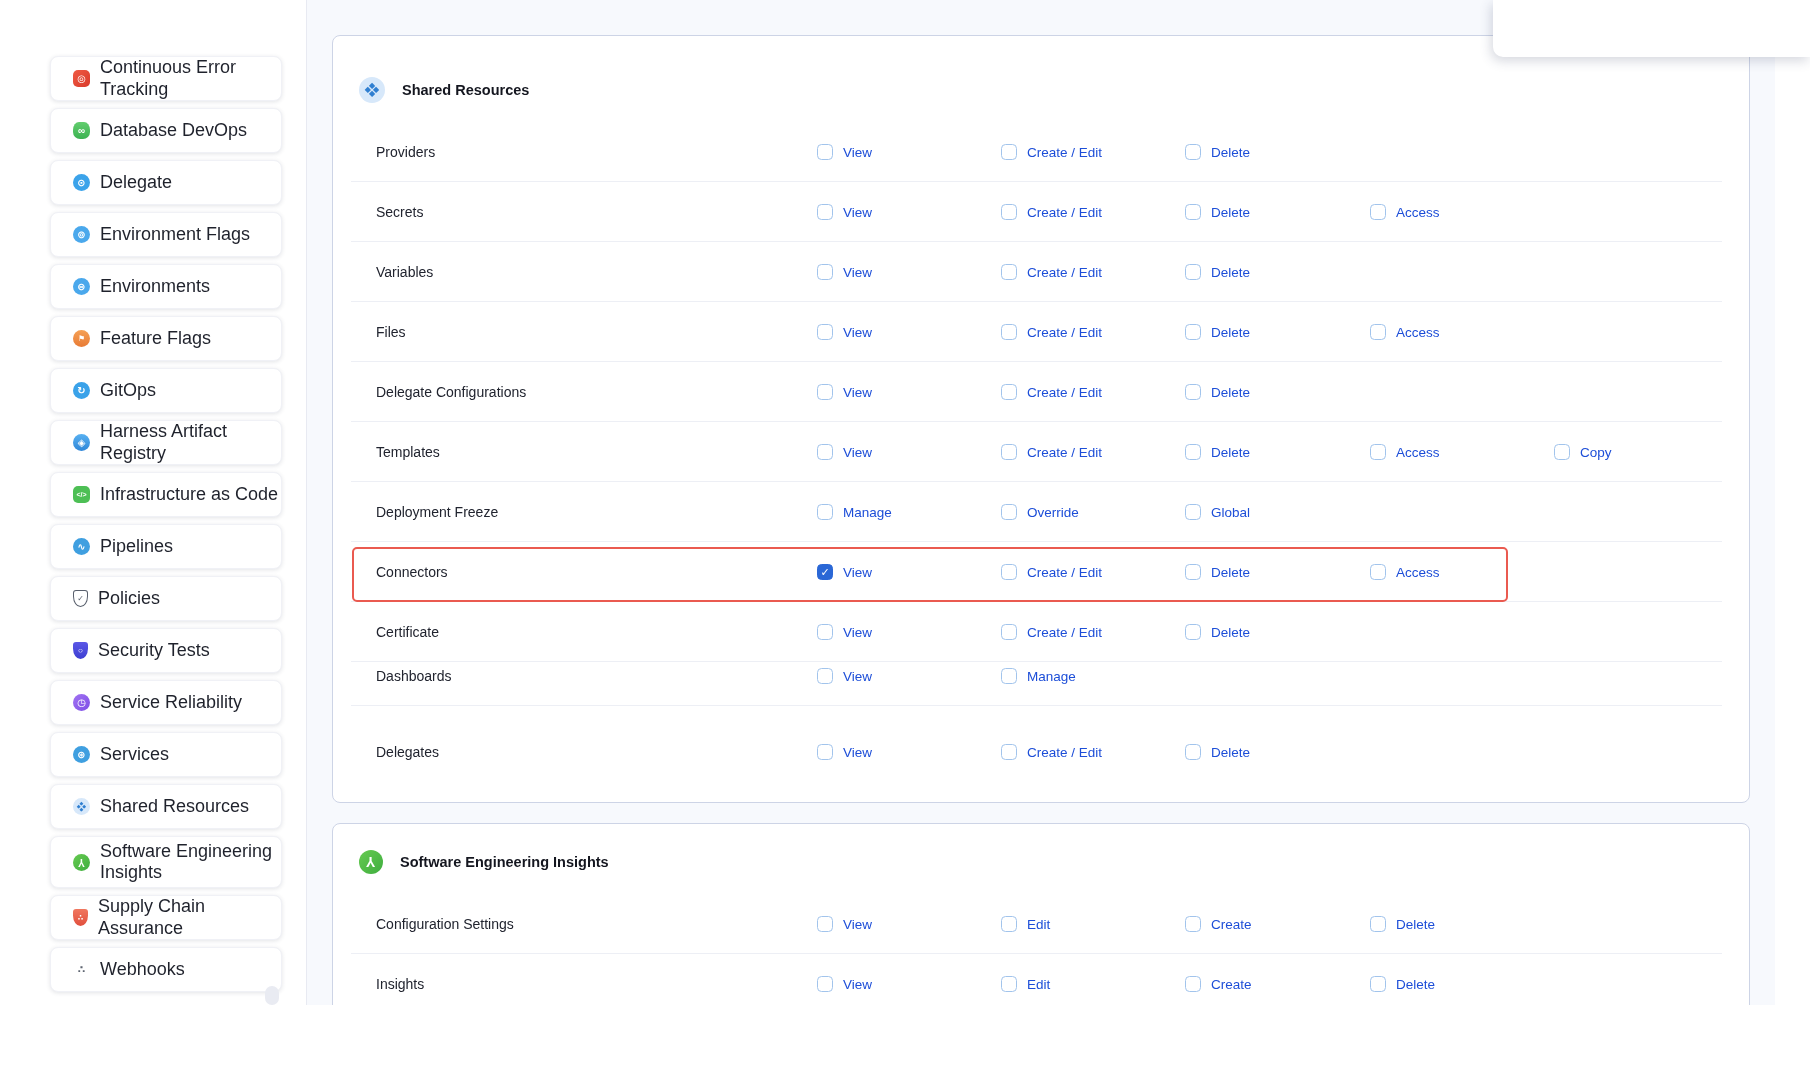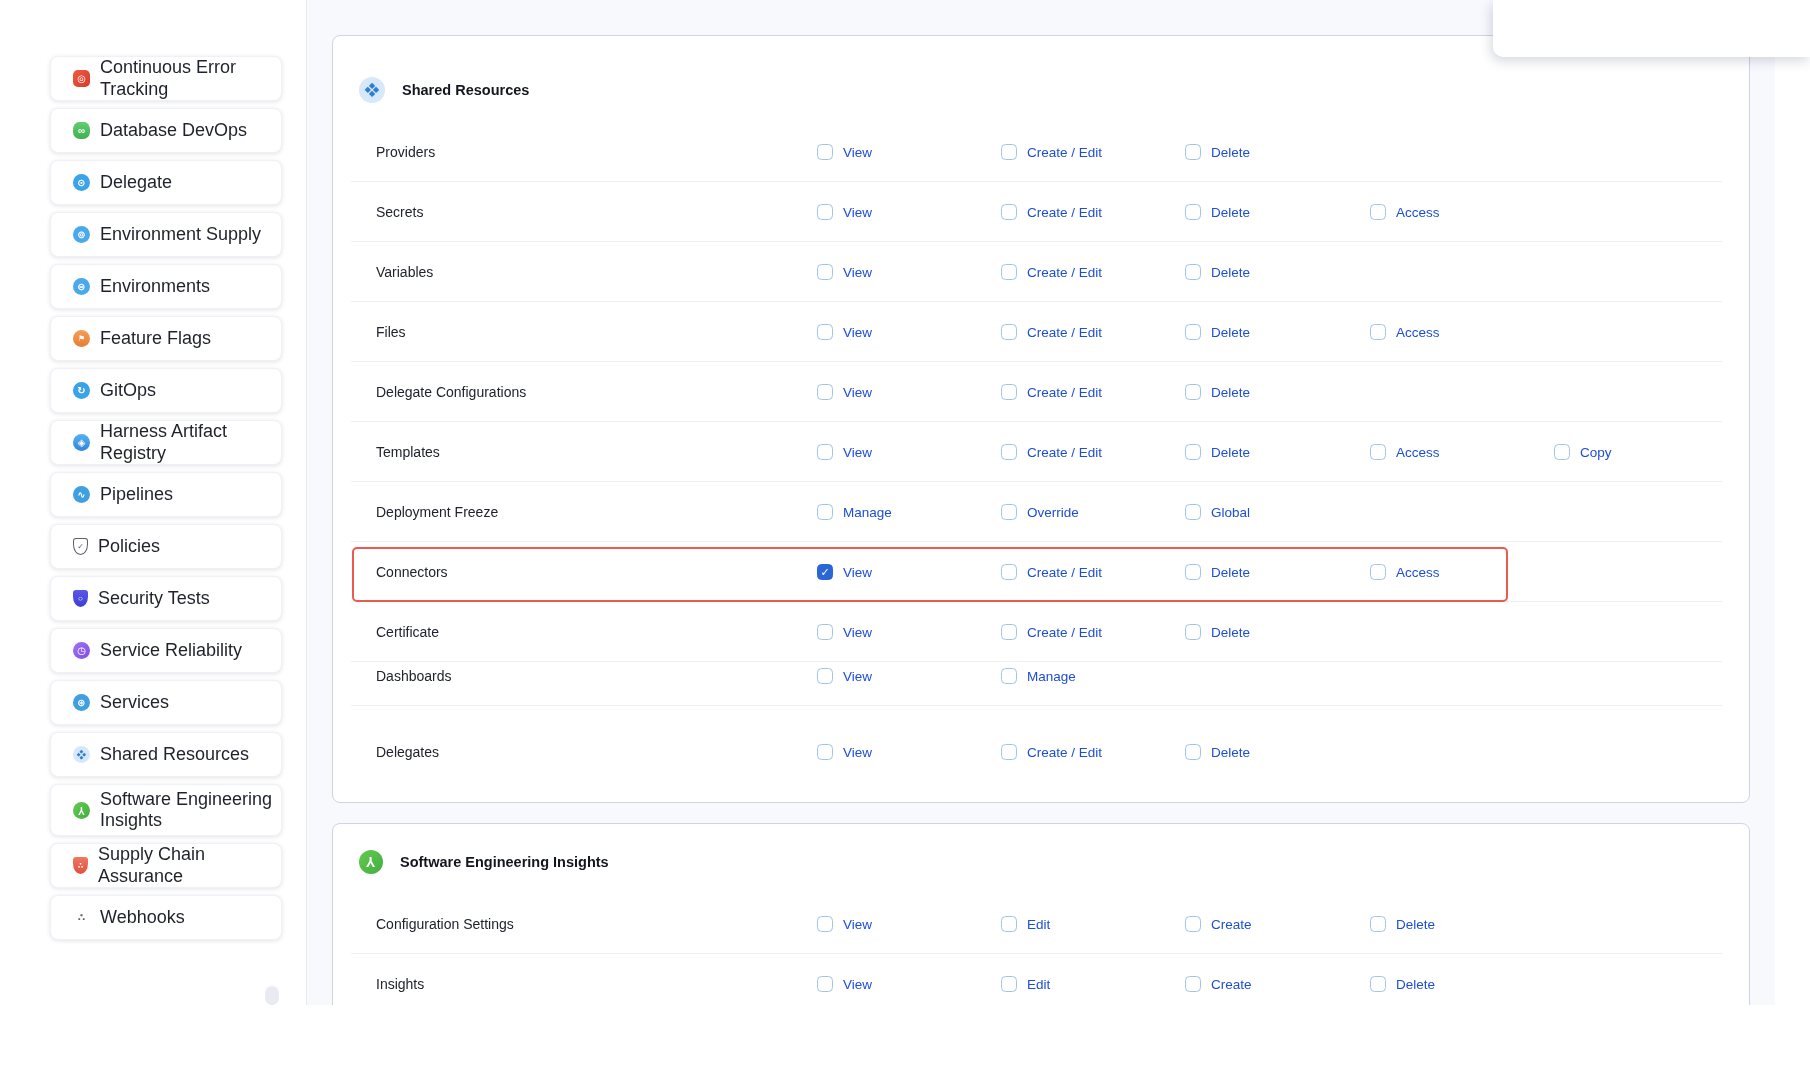--- a/index.html
+++ b/index.html
@@ -63,21 +63,21 @@
         <div class="side-card">
           <span class="icn shape-circle" style="width: 17px; height: 17px; background: rgb(59, 163, 234); color: rgb(255, 255, 255);">
             <span style="font-size: 10px;">⊙</span>
           </span>
           <span class="side-label">Delegate</span>
         </div>
         <div class="side-card">
           <span class="icn shape-circle" style="width: 17px; height: 17px; background: rgb(74, 168, 236); color: rgb(255, 255, 255);">
             <span style="font-size: 10px;">⊚</span>
           </span>
-          <span class="side-label">Environment Supply</span>
+          <span class="side-label">Environment Flags</span>
         </div>
         <div class="side-card">
           <span class="icn shape-circle" style="width: 17px; height: 17px; background: rgb(74, 168, 236); color: rgb(255, 255, 255);">
             <span style="font-size: 10px;">⊜</span>
           </span>
           <span class="side-label">Environments</span>
         </div>
         <div class="side-card">
           <span class="icn shape-circle" style="width: 17px; height: 17px; background: linear-gradient(rgb(245, 160, 85), rgb(232, 123, 53)); color: rgb(255, 255, 255);">
             <span style="font-size: 8px;">⚑</span>
@@ -88,20 +88,26 @@
           <span class="icn shape-circle" style="width: 17px; height: 17px; background: rgb(58, 162, 233); color: rgb(255, 255, 255);">
             <span style="font-size: 10px;">↻</span>
           </span>
           <span class="side-label">GitOps</span>
         </div>
         <div class="side-card">
           <span class="icn shape-circle" style="width: 17px; height: 17px; background: linear-gradient(rgb(88, 177, 241), rgb(47, 134, 216)); color: rgb(255, 255, 255);">
             <span style="font-size: 10px;">◈</span>
           </span>
           <span class="side-label">Harness Artifact Registry</span>
+        </div>
+        <div class="side-card">
+          <span class="icn shape-rounded" style="width: 17px; height: 17px; background: rgb(77, 191, 85); color: rgb(255, 255, 255);">
+            <span style="font-size: 7px;">&lt;/&gt;</span>
+          </span>
+          <span class="side-label">Infrastructure as Code</span>
         </div>
         <div class="side-card">
           <span class="icn shape-circle" style="width: 17px; height: 17px; background: rgb(63, 159, 224); color: rgb(255, 255, 255);">
             <span style="font-size: 10px;">∿</span>
           </span>
           <span class="side-label">Pipelines</span>
         </div>
         <div class="side-card">
           <span class="icn shape-shield-outline" style="width: 15px; height: 17px; border: 1.6px solid rgb(89, 96, 109); color: rgb(89, 96, 109);">
             <span style="font-size: 8px;">✓</span>

